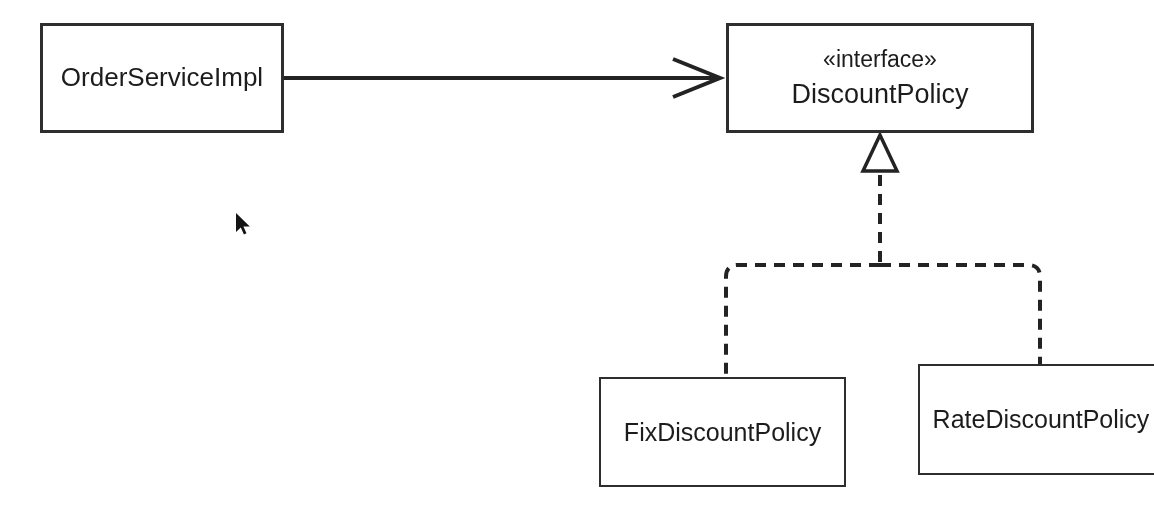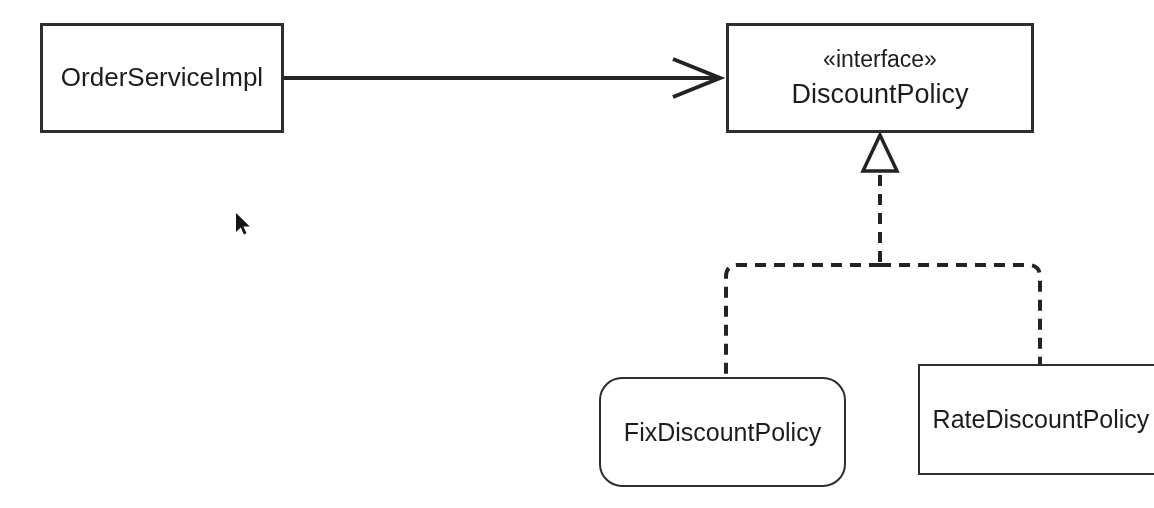--- a/index.html
+++ b/index.html
@@ -24,21 +24,21 @@
     border: 3px solid #2e2e2e;
     display: flex;
     flex-direction: column;
     align-items: center;
     justify-content: center;
     color: #1c1c1c;
     text-align: center;
   }
   .node-order     { left: 16px;  top: 23px;  width: 244px; height: 110px; }
   .node-interface { left: 702px; top: 23px;  width: 308px; height: 110px; }
-  .node-fix       { left: 575px; top: 377px; width: 247px; height: 110px; border-width: 2.5px; border-radius: 23px; }
+  .node-fix       { left: 575px; top: 377px; width: 247px; height: 110px; border-width: 2.5px; }
   .node-rate      { left: 894px; top: 364px; width: 246px; height: 111px; border-width: 2.5px; }
   .node-label      { font-size: 26px; line-height: 1.15; }
   .node-stereotype { font-size: 23px; line-height: 1.2; }
   .node-name-bold  { font-size: 27px; font-weight: normal; line-height: 1.2; margin-top: 4px; }
   .node-fix .node-label, .node-rate .node-label { font-size: 25px; }
 </style>
 </head>
 <body>
 
 <div class="canvas">

